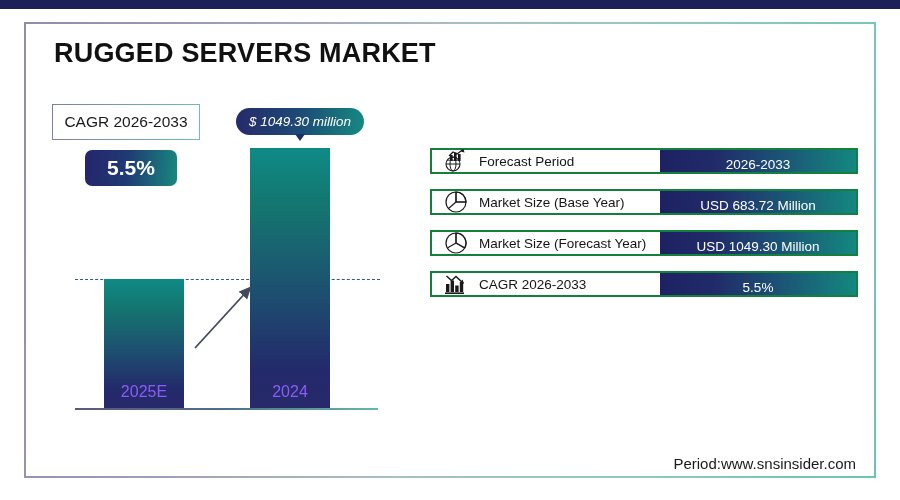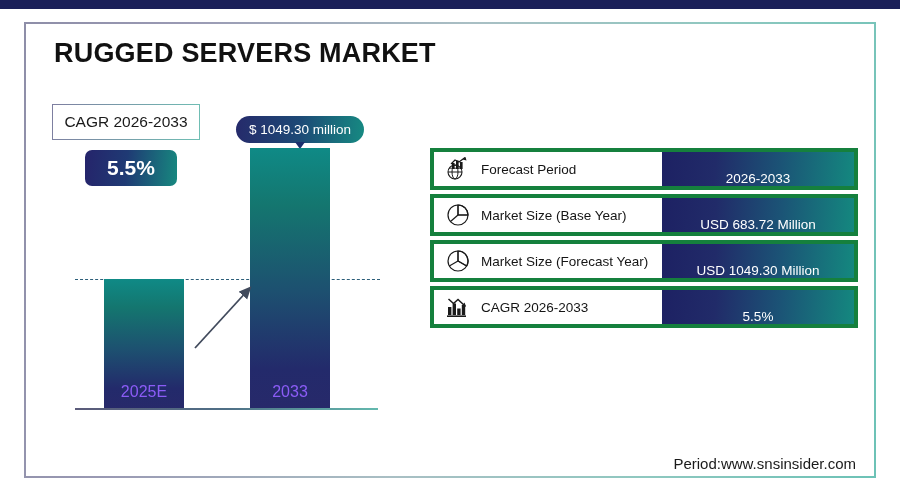--- a/index.html
+++ b/index.html
@@ -76,22 +76,22 @@
   .vbadge span{font-size:13.5px;color:#ffffff;}
   .vbadge:after{
     content:"";position:absolute;left:50%;margin-left:-5px;bottom:-6px;
     width:0;height:0;border-left:5px solid transparent;border-right:5px solid transparent;
     border-top:7px solid #1b2f6d;
   }
 
   
   .table{position:absolute;left:430px;top:148px;width:428px;}
   .row{
-    position:relative;height:42px;margin-bottom:4px;
-    border:4px solid #15803d;box-sizing:border-box;display:flex;background:#fff;
+    position:relative;height:26px;margin-bottom:15px;
+    border:2px solid #15803d;box-sizing:border-box;display:flex;background:#fff;
   }
   .row .label-cell{
     width:228px;display:flex;align-items:center;gap:9px;padding-left:10px;box-sizing:border-box;
   }
   .row .icon{width:28px;height:28px;flex:0 0 28px;display:flex;align-items:center;justify-content:center;}
   .row .icon svg{width:26px;height:26px;display:block;}
   .row .label-text{font-size:13.5px;color:#151515;white-space:nowrap;}
   .row .value-cell{
     flex:1;display:flex;align-items:flex-end;justify-content:center;
     background:linear-gradient(95deg,#1d2163 0%, #212b69 28%, #1b5476 62%, #14887f 100%);
@@ -125,32 +125,32 @@
   </div>
   <div class="cagr-val">
     <span>5.5%</span>
   </div>
 
   <div class="chart">
 
     <div class="dashline" style="top:179px;"></div>
 
 
-    <div class="vbadge" style="left:176px;top:16px;">
+    <div class="vbadge" style="left:176px;top:8px;font-style:italic;">
       <span>$ 1049.30 million</span>
     </div>
 
     <div class="bar" style="left:44px;width:80px;height:129px;">
       <div class="fill"></div>
       <div class="bar-label">2025E</div>
     </div>
 
     <div class="bar" style="left:190px;width:80px;height:260px;">
       <div class="fill"></div>
-      <div class="bar-label">2033</div>
+      <div class="bar-label">2024</div>
     </div>
 
     <div class="axis-x"></div>
   </div>
 
   <svg class="arrow-ann" viewBox="0 0 80 75">
     <defs>
       <marker id="ah" markerWidth="7" markerHeight="7" refX="5" refY="3.2" orient="auto">
         <path d="M0,0 L7,3.2 L0,6.4 Z" fill="#414a5c"></path>
       </marker>

